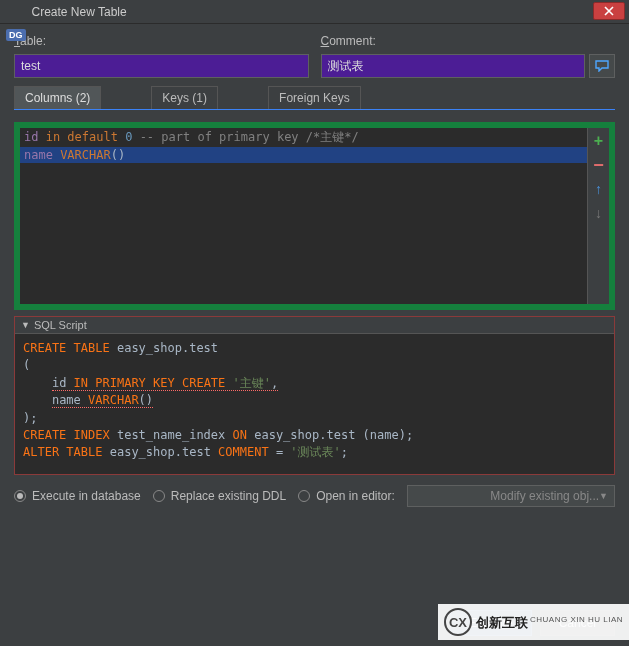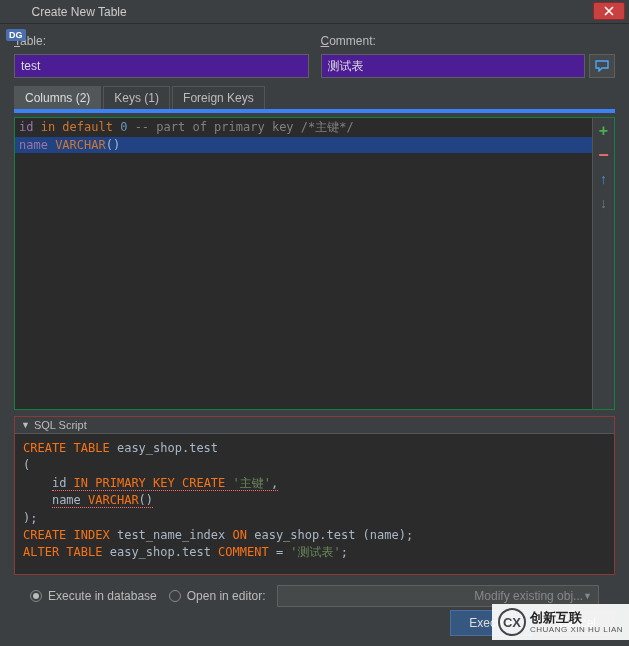--- a/index.html
+++ b/index.html
@@ -65,38 +65,39 @@
     flex: 1;
   }
   .comment-btn {
     width: 26px; height: 24px;
     background: #45494a;
     border: 1px solid #5e6060;
     display: flex; align-items: center; justify-content: center;
   }
   .tabs {
     display: flex;
-    margin: 4px 14px 4px 14px;
-    border-bottom: 4px solid #3b82f6;
+    margin: 4px 14px 12px 14px;
+    border-bottom: 1px solid #3b82f6;
+    gap: 48px;
   }
   .tab {
     padding: 4px 10px;
     border: 1px solid #555;
     border-bottom: none;
     background: #3c3f41;
     margin-right: 2px;
     color: #bbbbbb;
     font-size: 12px;
   }
   .tab.active { background: #515658; color: #dddddd; }
   .editor {
     margin: 0 14px;
-    border: 1px solid #15803d;
+    border: 6px solid #15803d;
     position: relative;
-    height: 293px;
+    height: 188px;
     display: flex;
   }
   .editor-content {
     flex: 1;
     background: #2b2b2b;
     font-family: Consolas, monospace;
     font-size: 12px;
     overflow: hidden;
   }
   .row1 { color: #cc7832; padding: 1px 4px; }
@@ -139,21 +140,21 @@
     line-height: 1.45;
     min-height: 140px;
   }
   .kw-o { color: #f97316; }
   .id-p { color: #9876aa; }
   .str { color: #6a8759; }
   .hl-red { border-bottom: 1px dotted #ff6b68; }
   .opt-row {
     display: flex;
     align-items: center;
-    margin: 10px 30px;
+    margin: 10px 14px;
     gap: 12px;
     font-size: 12px;
     color: #bbbbbb;
   }
   .radio { display: flex; align-items: center; gap: 6px; }
   .radio-dot {
     width: 12px; height: 12px; border-radius: 50%;
     border: 1px solid #888; display:inline-flex;
     align-items:center; justify-content:center;
   }
@@ -185,21 +186,21 @@
     background: rgba(255,255,255,0.92);
     padding: 4px 6px;
     gap: 4px;
     z-index: 99;
   }
   .wm-circle {
     width: 28px; height: 28px; border: 2px solid #444; border-radius: 50%;
     display:flex; align-items:center; justify-content:center;
     font-weight:bold; color:#444; font-size:13px;
   }
-  .wm-text { display:flex; flex-direction:column; line-height:1; gap:2px; }
+  .wm-text { display:flex; flex-direction:row; line-height:1; gap:2px; }
   .wm-cn { font-size: 13px; color: #222; font-weight: bold; }
   .wm-en { font-size: 8px; color: #555; letter-spacing: 0.5px; }
 </style>
 </head>
 <body>
 
 <div class="titlebar">
   <span class="dg-badge">DG</span>
   <span class="title-text">Create New Table</span>
   <div class="close-btn">
@@ -274,20 +275,24 @@
   </div>
 </div>
 
 <div class="opt-row">
   <div class="radio">
     <span class="radio-dot sel"></span>
     <span>Execute in database</span>
   </div>
   <div class="radio">
     <span class="radio-dot"></span>
+    <span>Replace existing DDL</span>
+  </div>
+  <div class="radio">
+    <span class="radio-dot"></span>
     <span>Open in editor:</span>
   </div>
   <div class="open-sel">
     <span>Modify existing obj...</span>
     <span style="font-size:9px;">▼</span>
   </div>
 </div>
 
 <div class="btn-row">
   <div class="btn primary">

